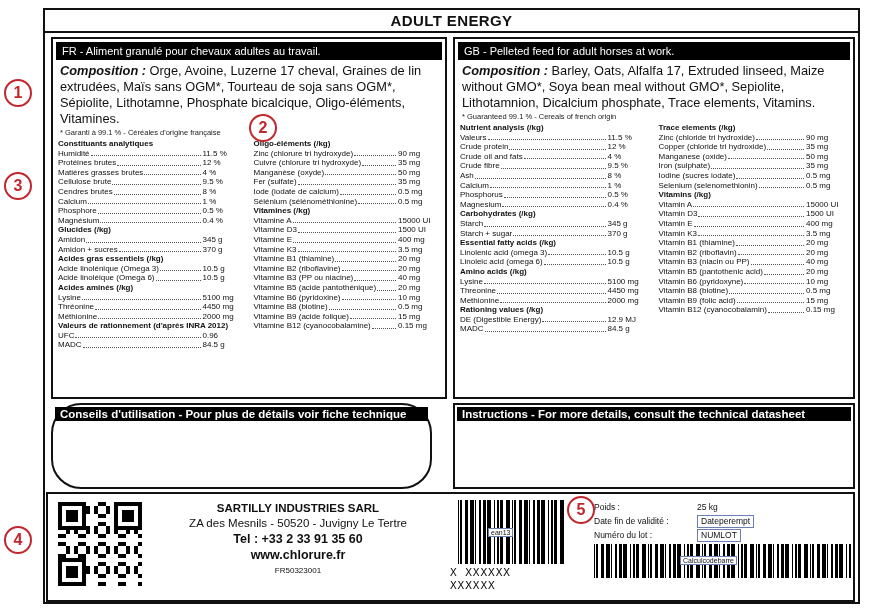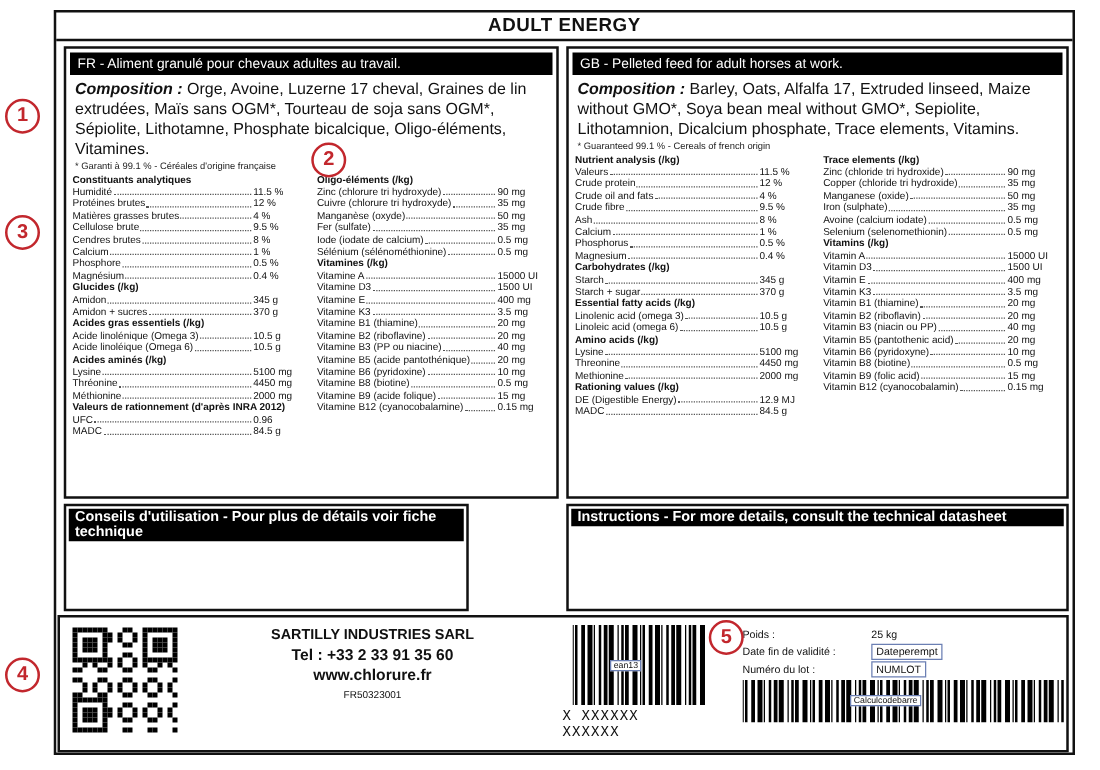--- a/index.html
+++ b/index.html
@@ -18,21 +18,21 @@
   .note { margin:1px 7px 2px; font-size:7.5px; color:#222; }
   .cols { display:flex; margin:2px 5px 0; gap:9px; }
   .col { flex:1; min-width:0; }
   .row { display:flex; font-size:8px; line-height:9.6px; white-space:nowrap; }
   .row .lbl { flex:0 1 auto; }
   .row .dots { flex:1; border-bottom:1px dotted #555; margin:0 2px 2px 1px; min-width:4px; }
   .row .val { flex:0 0 42px; }
   .row.header { font-weight:bold; }
 
   .usage { position:absolute; border:2px solid #111; background:#fff; }
-  .usage.left  { left:6px;   top:393px; width:324px; height:86px; }
+  .usage.left  { left:6px;   top:393px; width:381px; height:86px;border-radius:30px; }
   .usage.right { left:408px; top:393px; width:402px; height:86px; }
   .usage-hdr { margin:2px; background:#000; color:#fff; font-weight:bold; font-size:11.5px; padding:1px 5px; }
   .ulines { margin:0 4px; }
   .uline { font-size:7.9px; line-height:10.6px; }
 
   .strip { position:absolute; left:1px; top:482px; width:809px; height:110px; border:2px solid #111; background:#fff; }
   .qr { position:absolute; left:10px; top:8px; width:84px; height:84px; }
   [data-qr] { position:relative; background:#fff; }
   [data-qr] i { position:absolute; width:5%; height:5%; background:#000; }
 
@@ -495,21 +495,21 @@
               <span class="val">50 mg</span>
             </div>
 
             <div class="row">
               <span class="lbl">Iron (sulphate)</span>
               <span class="dots"></span>
               <span class="val">35 mg</span>
             </div>
 
             <div class="row">
-              <span class="lbl">Avoine (calcium iodate)</span>
+              <span class="lbl">Iodine (sucres iodate)</span>
               <span class="dots"></span>
               <span class="val">0.5 mg</span>
             </div>
 
             <div class="row">
               <span class="lbl">Selenium (selenomethionin)</span>
               <span class="dots"></span>
               <span class="val">0.5 mg</span>
             </div>
 
@@ -816,20 +816,21 @@
           <i style="left:28.571428571428573%;top:95.23809523809524%"></i>
           <i style="left:47.61904761904762%;top:95.23809523809524%"></i>
           <i style="left:52.38095238095238%;top:95.23809523809524%"></i>
           <i style="left:71.42857142857143%;top:95.23809523809524%"></i>
           <i style="left:76.19047619047619%;top:95.23809523809524%"></i>
           <i style="left:95.23809523809524%;top:95.23809523809524%"></i>
         </div>
 
       <div class="company">
         <div class="name">SARTILLY INDUSTRIES SARL</div>
+        <div class="addr">ZA des Mesnils - 50520 - Juvigny Le Tertre</div>
         <div class="tel">Tel : +33 2 33 91 35 60</div>
         <div class="web">www.chlorure.fr</div>
         <div class="code">FR50323001</div>
       </div>
 
       <div class="ean">
         <div class="bars" data-barcode="25">
             <b style="width:1px;margin-right:1px"></b>
             <b style="width:2px;margin-right:3px"></b>
             <b style="width:3px;margin-right:2px"></b>

